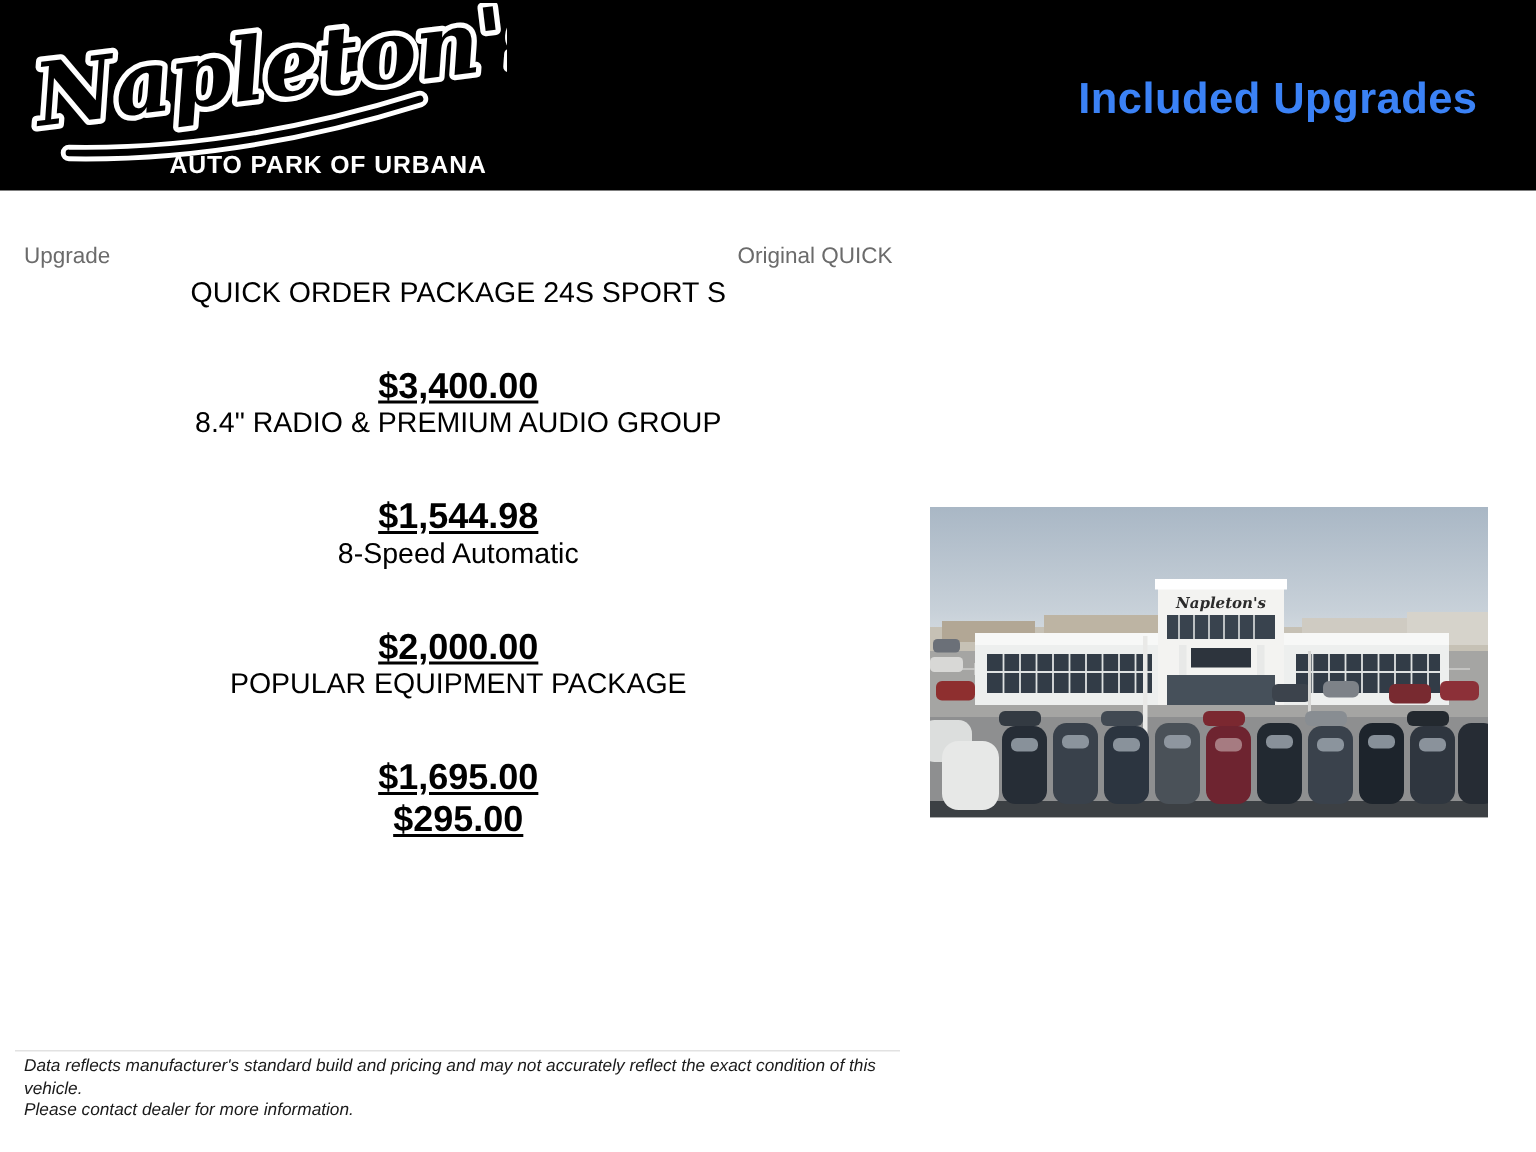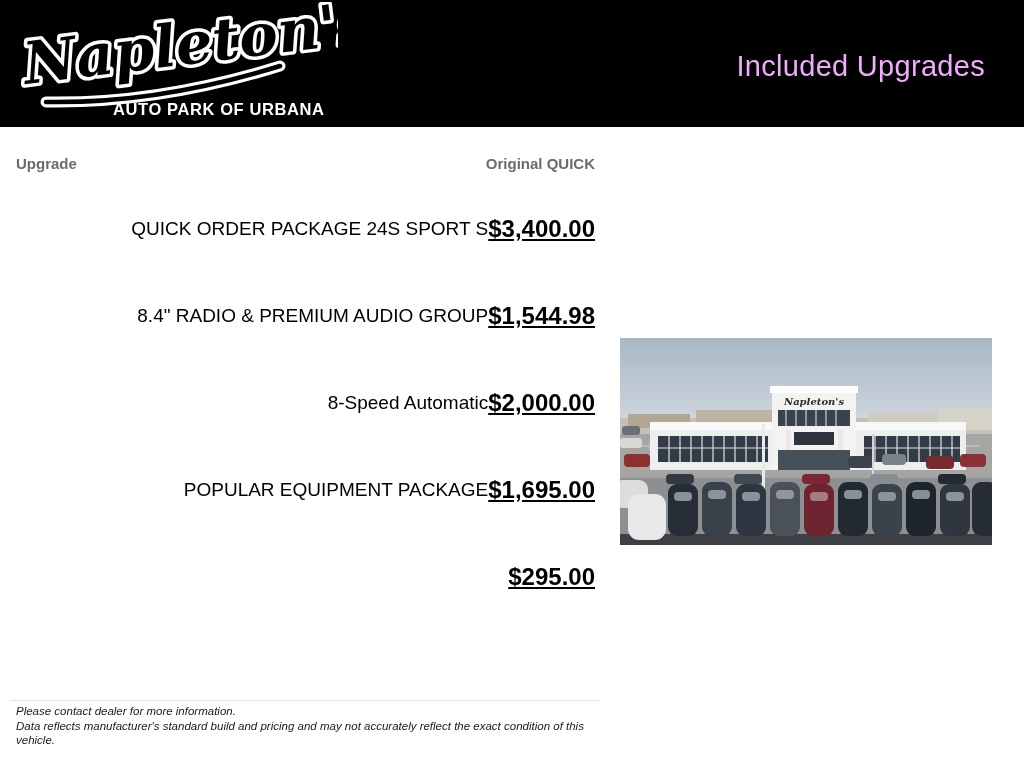--- a/index.html
+++ b/index.html
@@ -13,34 +13,34 @@
 
   
   .header {
     position:absolute; top:0; left:0;
     width:1024px; height:127px;
     background:#000000;
   }
   .logo-svg { position:absolute; left:8px; top:2px; width:330px; height:123px; }
   .page-title {
     position:absolute; top:51px; right:39px;
-    color:#f0abfc; font-size:29px; font-weight:400;
+    color:#3b82f6; font-size:29px; font-weight:700;
     letter-spacing:0.3px; line-height:30px; white-space:nowrap;
   }
 
   
   .table { position:absolute; left:16px; top:127px; width:579px; }
   .thead {
     margin-top:28px; height:30px;
-    display:flex; justify-content:space-between; 
-    color:#6b6b6b; font-size:15px;font-weight:bold;
+    display:flex; justify-content:space-between; align-items:center;
+    color:#6b6b6b; font-size:15px;
   }
   .row {
     height:87px;
-    display:flex; justify-content:flex-end; align-items:center;
+    display:flex; justify-content:space-between; align-items:center;flex-direction:column;
   }
   .row .name  { font-size:19px; color:#000; white-space:nowrap; }
   .row .price { font-size:24px; font-weight:700; color:#000; white-space:nowrap;text-decoration:underline; }
 
   
   .photo {
     position:absolute; left:620px; top:338px;
     width:372px; height:207px; display:block;
   }
 
@@ -229,15 +229,15 @@
       <rect x="114" y="136" width="28" height="10" rx="4" fill="#414952"></rect>
       <rect x="182" y="136" width="28" height="10" rx="4" fill="#7b2830"></rect>
       <rect x="250" y="136" width="28" height="10" rx="4" fill="#888d92"></rect>
       <rect x="318" y="136" width="28" height="10" rx="4" fill="#23292f"></rect>
     </g>
   </g>
 </svg>
 
 <div class="divider"></div>
 <div class="disclaimer">
+  <div>Data reflects manufacturer's standard build and pricing and may not accurately reflect the exact condition of this vehicle.</div>
   <div>Please contact dealer for more information.</div>
-  <div>Data reflects manufacturer's standard build and pricing and may not accurately reflect the exact condition of this vehicle.</div>
 </div>
 
 </body></html>

